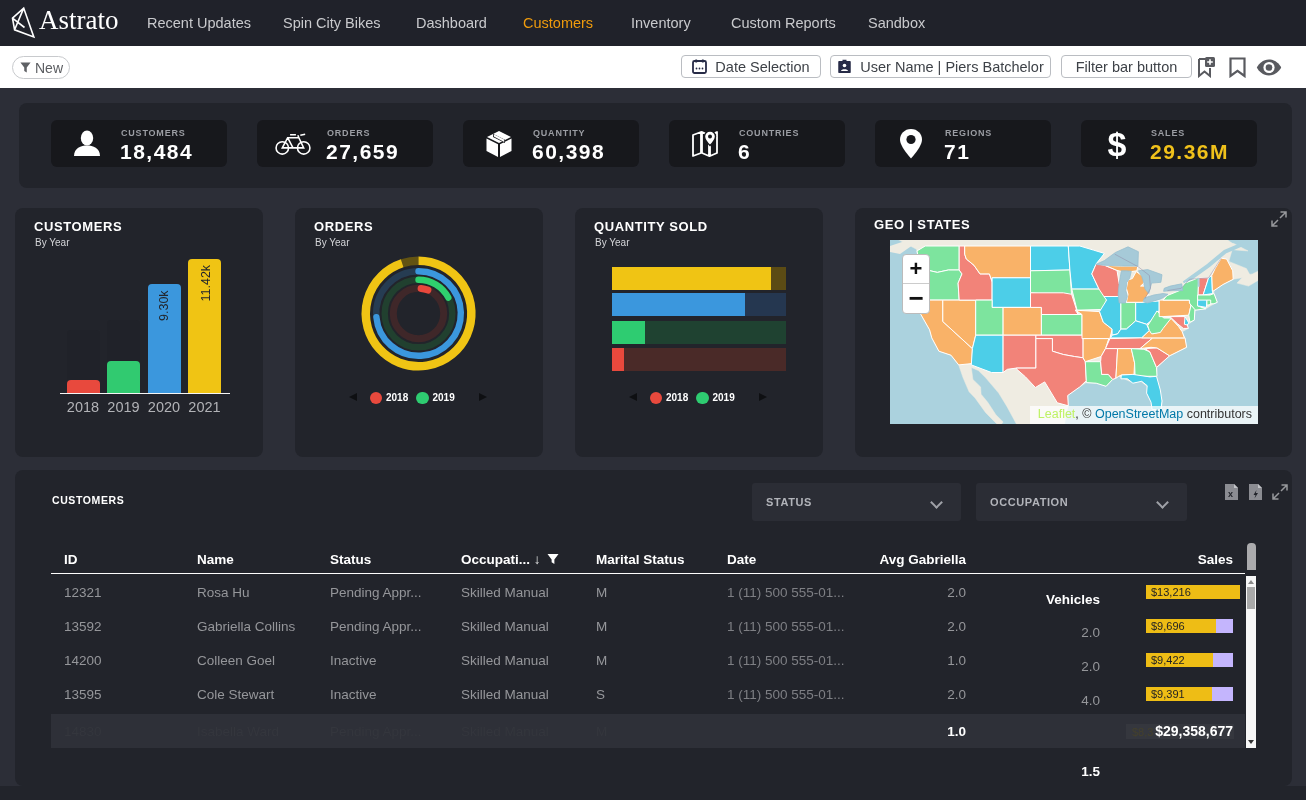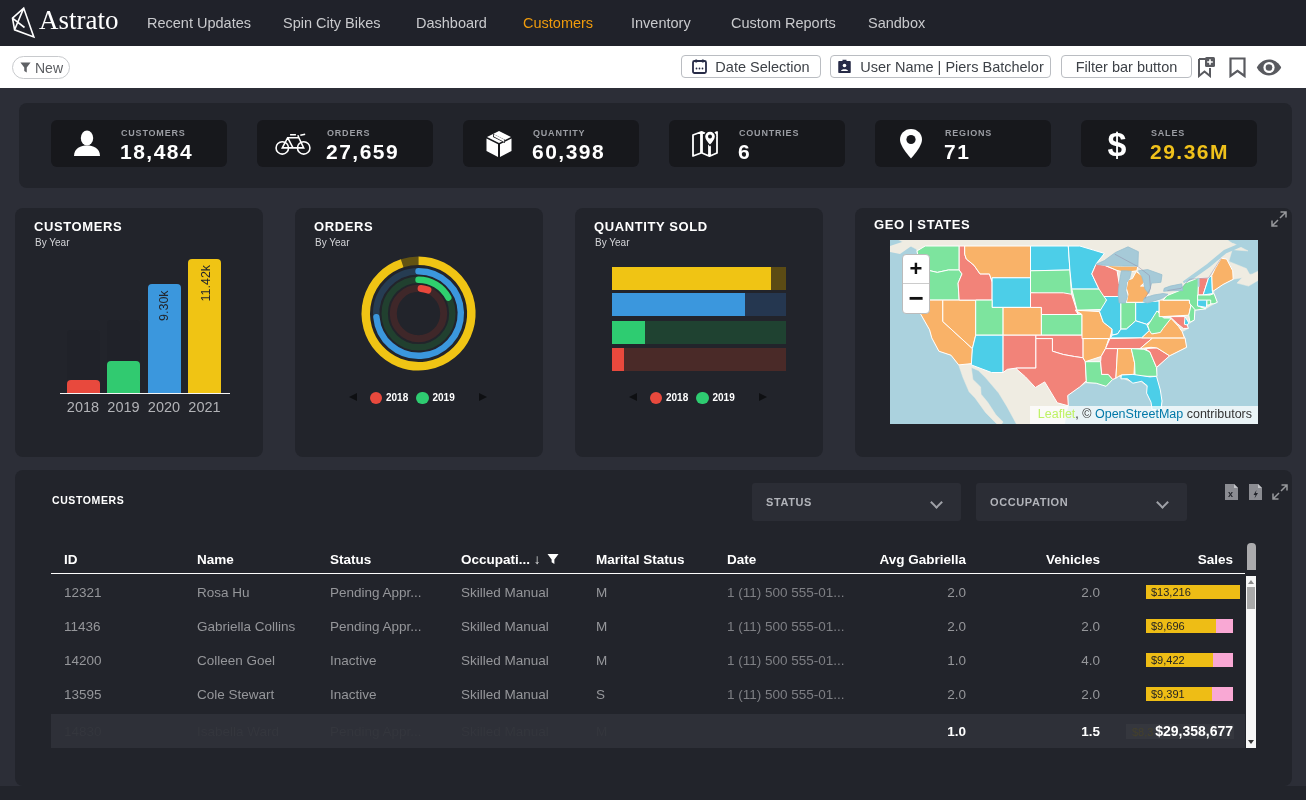--- a/index.html
+++ b/index.html
@@ -35,22 +35,22 @@
 
 #tablecard { position:absolute; left:15px; top:470px; width:1277px; height:316px; background:#22242b; border-radius:8px; }
 .drop { position:absolute; top:13px; height:38px; background:#2b2d35; border-radius:3px; }
 .droplab { position:absolute; left:14px; top:13px; font-size:11px; font-weight:bold; letter-spacing:0.6px; color:#b2b4ba; }
 .chev { position:absolute; top:15px; width:9px; height:9px; border-right:2px solid #9fa1a7; border-bottom:2px solid #9fa1a7; transform:rotate(45deg); }
 .hrow { position:absolute; top:75px; left:36px; width:1194px; height:28px; font-size:13.5px; font-weight:bold; color:#fff; }
 .trow { position:absolute; left:36px; width:1194px; height:34px; font-size:13.5px; color:#95969a; }
 .cell { position:absolute; top:50%; transform:translateY(-50%); white-space:nowrap; }
 .c-id { left:13px; } .c-name { left:146px; } .c-status { left:279px; } .c-occ { left:410px; }
 .c-mar { left:545px; } .c-phone { left:676px; } 
-.c-avg { right:279px; text-align:right; } .c-veh { right:145px; text-align:right; } .c-sales { right:12px; text-align:right; }
-.sbar { position:absolute; right:12px; top:50%; transform:translateY(-50%); width:87px; height:14px; background:#f9a8d4; }
+.c-avg { right:279px; text-align:right; } .c-veh { right:145px; text-align:right;margin-top:40px; } .c-sales { right:12px; text-align:right; }
+.sbar { position:absolute; right:12px; top:50%; transform:translateY(-50%); width:87px; height:14px; background:#c4b5fd; }
 .sbar .fill { position:absolute; left:0; top:0; height:14px; background:#eebd15; }
 .sbar .lab { position:absolute; left:5px; top:1px; font-size:11px; color:#1e1f24; }
 </style>
 </head>
 <body>
 
 <div id="nav">
   <svg class="abs" style="left:11px;top:5px" width="26" height="36" viewBox="0 0 26 36">
     <path d="M1.5 13.2 L12.7 3.1 L22.8 31.9 L3.6 24.8 Z M3.6 24.8 L12.7 3.1 M1.5 13.2 L13.5 22.5" fill="none" stroke="#fff" stroke-width="1.6" stroke-linejoin="miter"></path>
   </svg>
@@ -364,21 +364,21 @@
     <div class="cell c-mar">M</div>
     <div class="cell c-phone" style="color:#7e7f84">1 (11) 500 555-01...</div>
     <div class="cell c-avg">2.0</div>
     <div class="cell c-veh">2.0</div>
     <div class="sbar">
         <div class="fill" style="width:94px"></div>
         <div class="lab">$13,216</div>
       </div>
   </div>
   <div class="trow" style="top:139px">
-    <div class="cell c-id">11436</div>
+    <div class="cell c-id">13592</div>
     <div class="cell c-name">Gabriella Collins</div>
     <div class="cell c-status">Pending Appr...</div>
     <div class="cell c-occ">Skilled Manual</div>
     <div class="cell c-mar">M</div>
     <div class="cell c-phone" style="color:#7e7f84">1 (11) 500 555-01...</div>
     <div class="cell c-avg">2.0</div>
     <div class="cell c-veh">2.0</div>
     <div class="sbar">
         <div class="fill" style="width:70px"></div>
         <div class="lab">$9,696</div>

